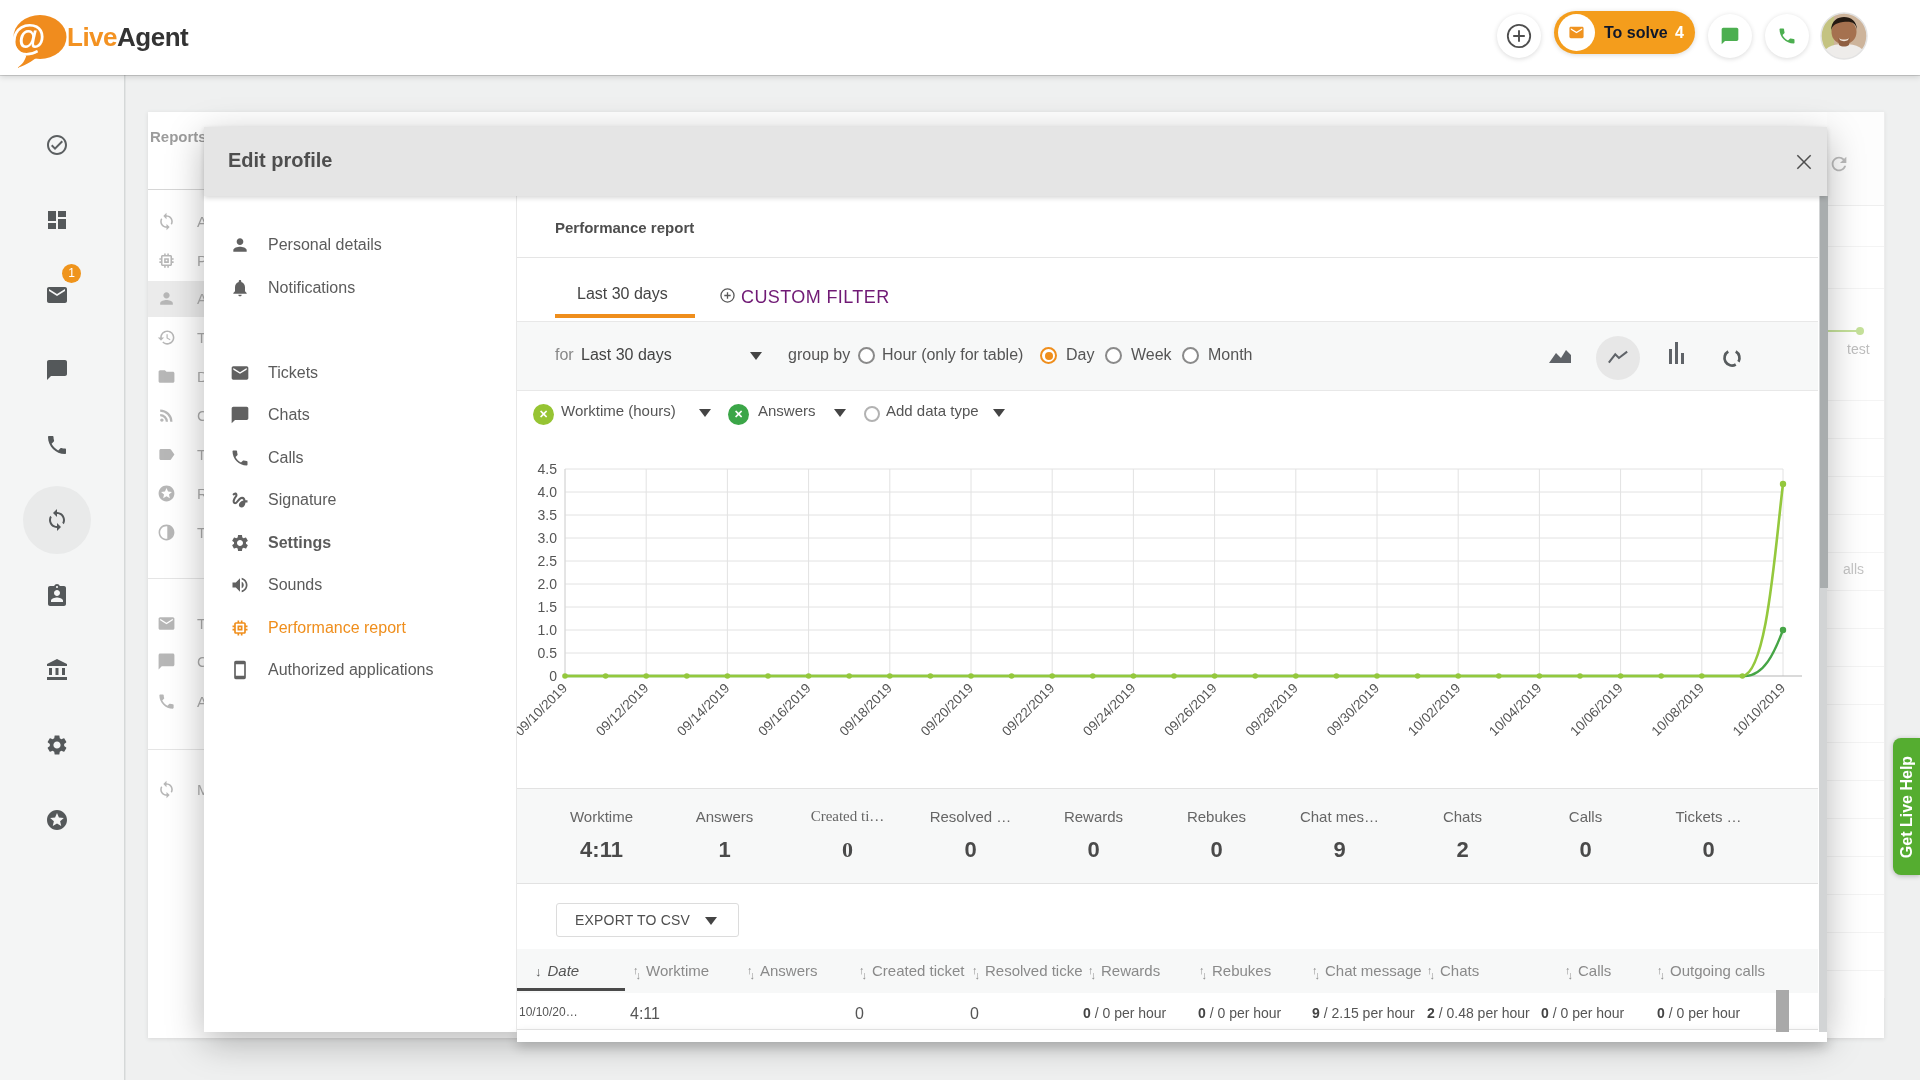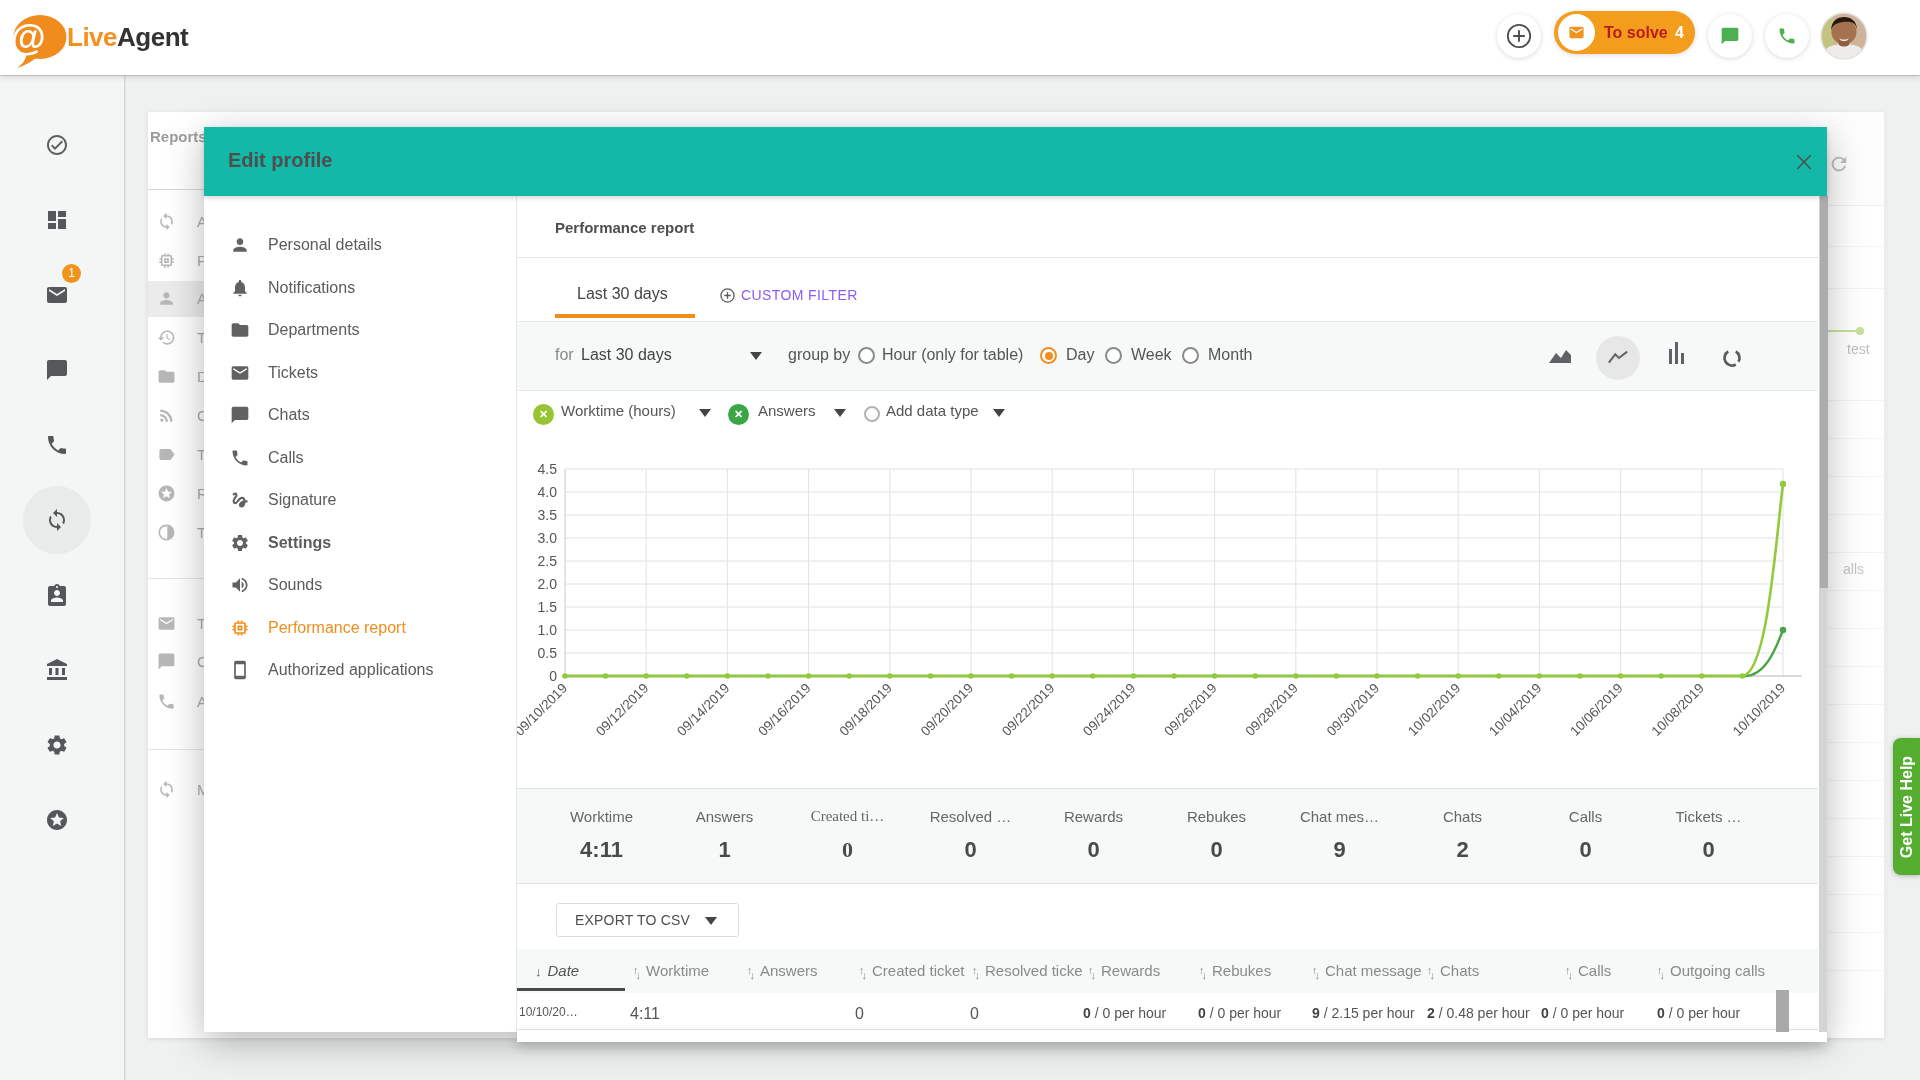--- a/index.html
+++ b/index.html
@@ -25,21 +25,21 @@
   
   #header { position:absolute; left:0; top:0; width:1920px; height:75px; background:#fff; box-shadow:0 1px 0 rgba(0,0,0,.14), 0 2px 6px rgba(0,0,0,.14); z-index:40; }
   .hbtn { position:absolute; border-radius:50%; background:#fff; box-shadow:0 1px 5px rgba(0,0,0,.15); }
 
   
   #ribbon { position:absolute; right:0; top:738px; width:27px; height:137px; background:#55ad30; border-radius:8px 0 0 8px; box-shadow:0 1px 5px rgba(0,0,0,.25); z-index:30; }
   #ribbon span { position:absolute; left:50%; top:50%; transform:translate(-50%,-50%) rotate(-90deg); white-space:nowrap; color:#fff; font-size:16px; font-weight:bold; }
 
   
   #modal { position:absolute; left:204px; top:127px; width:1623px; height:905px; background:#fff; box-shadow:0 10px 35px rgba(0,0,0,.28); z-index:20; }
-  .m-head { position:absolute; left:0; top:0; width:100%; height:69px; background:#14b8a6; box-shadow:0 2px 5px rgba(0,0,0,.16); z-index:5; }
+  .m-head { position:absolute; left:0; top:0; width:100%; height:69px; background:#e5e5e5; box-shadow:0 2px 5px rgba(0,0,0,.16); z-index:5; }
   .m-head h1 { position:absolute; left:24px; top:22px; font-size:20px; color:#4e4e4e; font-weight:bold; }
   .m-close { position:absolute; left:1592px; top:27px; width:16px; height:16px; }
   .m-nav { position:absolute; left:0; top:69px; width:313px; bottom:0; border-right:1px solid #e8e8e8; }
   .nav-item { position:absolute; left:0; width:272px; height:42px; }
   .nav-item .nic { position:absolute; left:26px; top:50%; transform:translateY(-50%); width:20px; height:20px; }
   .nav-item .ntx { position:absolute; left:64px; top:50%; transform:translateY(-50%); font-size:16px; color:#5b5b5b; white-space:nowrap; }
   .nav-item.act .ntx { color:#ef8e1c; }
   .m-content { position:absolute; left:313px; top:69px; right:9px; bottom:0; overflow:hidden; }
   .m-scroll { position:absolute; right:0; top:69px; width:9px; bottom:0; background:#d2d4d5; border-left:1px solid #fff; }
   .m-thumb { position:absolute; left:1px; top:0; width:8px; height:392px; background:#a9adae; }
@@ -183,26 +183,20 @@
             <path fill="#616161" d="M12 12c2.21 0 4-1.79 4-4s-1.79-4-4-4-4 1.79-4 4 1.79 4 4 4zm0 2c-2.67 0-8 1.34-8 4v2h16v-2c0-2.66-5.33-4-8-4z"></path>
           </svg>
           <span class="ntx">Personal details</span>
         </div>
       <div class="nav-item" style="top:71px;">
           <svg class="nic" viewBox="0 0 24 24">
             <path fill="#616161" d="M12 22c1.1 0 2-.9 2-2h-4c0 1.1.89 2 2 2zm6-6v-5c0-3.07-1.64-5.64-4.5-6.32V4c0-.83-.67-1.5-1.5-1.5s-1.5.67-1.5 1.5v.68C7.63 5.36 6 7.92 6 11v5l-2 2v1h16v-1l-2-2z"></path>
           </svg>
           <span class="ntx">Notifications</span>
         </div>
-      <div class="nav-item" style="top:113px;">
-          <svg class="nic" viewBox="0 0 24 24">
-            <path fill="#616161" d="M10 4H4c-1.1 0-1.99.9-1.99 2L2 18c0 1.1.9 2 2 2h16c1.1 0 2-.9 2-2V8c0-1.1-.9-2-2-2h-8l-2-2z"></path>
-          </svg>
-          <span class="ntx">Departments</span>
-        </div>
       <div class="nav-item" style="top:156px;">
           <svg class="nic" viewBox="0 0 24 24">
             <path fill="#616161" d="M20 4H4c-1.1 0-1.99.9-1.99 2L2 18c0 1.1.9 2 2 2h16c1.1 0 2-.9 2-2V6c0-1.1-.9-2-2-2zm0 4l-8 5-8-5V6l8 5 8-5v2z"></path>
           </svg>
           <span class="ntx">Tickets</span>
         </div>
       <div class="nav-item" style="top:198px;">
           <svg class="nic" viewBox="0 0 24 24">
             <path fill="#616161" d="M20 2H4c-1.1 0-2 .9-2 2v18l4-4h14c1.1 0 2-.9 2-2V4c0-1.1-.9-2-2-2z"></path>
           </svg>
@@ -247,21 +241,21 @@
     </div>
     <div class="m-content" id="mcontent">
       <div class="abs" style="left:38px; top:23px; font-size:15px; font-weight:bold; color:#4e4e4e;">Performance report</div>
       <div class="abs" style="left:0; top:61px; width:1301px; height:1px; background:#e5e5e5;"></div>
       <div class="abs" style="left:60px; top:89px; font-size:16px; color:#444;">Last 30 days</div>
       <div class="abs" style="left:38px; top:118px; width:140px; height:4px; background:#ef8e1c;"></div>
       <svg class="abs" style="left:203px; top:92px;" width="15" height="15" viewBox="0 0 16 16">
           <circle cx="8" cy="8" r="7" fill="none" stroke="#5a5a5a" stroke-width="1.4"></circle>
           <path d="M8 4.6 V11.4 M4.6 8 H11.4" stroke="#5a5a5a" stroke-width="1.4"></path>
         </svg>
-      <div class="abs" style="left:224px; top:91px; font-size:14px; color:#8b5cf6; letter-spacing:.4px;">CUSTOM FILTER</div>
+      <div class="abs" style="left:224px; top:91px; font-size:18px; color:#701a75; letter-spacing:.4px;">CUSTOM FILTER</div>
 
       <div class="abs" style="left:0; top:125px; width:1301px; height:70px; background:#f7f8f8; border-top:1px solid #e8e8e8; border-bottom:1px solid #e8e8e8;"></div>
       <div class="abs" style="left:38px; top:150px; font-size:16px; color:#888;">for</div>
       <div class="abs" style="left:64px; top:150px; font-size:16px; color:#444;">Last 30 days</div>
       <svg class="abs" style="left:233px; top:156px;" width="12" height="8" viewBox="0 0 12 8">
           <path fill="#444" d="M0 0 L12 0 L6 8 Z"></path>
         </svg>
       <div class="abs" style="left:271px; top:150px; font-size:16px; color:#555;">group by</div>
       <div class="radio" style="left:341px; top:151px;"></div>
       <div class="abs" style="left:365px; top:150px; font-size:16px; color:#555;">Hour (only for table)</div>
@@ -492,21 +486,21 @@
     <svg class="abs" style="left:1505px; top:22px;" width="28" height="28" viewBox="0 0 28 28">
       <circle cx="14" cy="14" r="11.2" fill="none" stroke="#4e4e4e" stroke-width="1.8"></circle>
       <path d="M14 8.2 V19.8 M8.2 14 H19.8" stroke="#4e4e4e" stroke-width="1.9"></path>
     </svg>
 
     <div class="abs" style="left:1554px; top:11px; width:141px; height:43px; background:#f49d1c; border-radius:22px; box-shadow:0 1px 5px rgba(0,0,0,.15);"></div>
     <div class="abs" style="left:1558px; top:14px; width:37px; height:37px; background:#fff; border-radius:50%;"></div>
     <svg class="abs" style="left:1567px; top:24px;" width="19" height="17" viewBox="0 0 24 24">
         <path fill="#f0931f" d="M20 4H4c-1.1 0-1.99.9-1.99 2L2 18c0 1.1.9 2 2 2h16c1.1 0 2-.9 2-2V6c0-1.1-.9-2-2-2zm0 4l-8 5-8-5V6l8 5 8-5v2z"></path>
       </svg>
-    <div class="abs" style="left:1604px; top:24px; font-size:16px; font-weight:bold; color:#b91c1c;">To solve</div>
+    <div class="abs" style="left:1604px; top:24px; font-size:16px; font-weight:bold; color:#0f172a;">To solve</div>
     <div class="abs" style="left:1675px; top:24px; font-size:16px; font-weight:bold; color:#fff;">4</div>
 
     <div class="hbtn" style="left:1708px; top:14px; width:44px; height:44px;"></div>
     <svg class="abs" style="left:1720px; top:26px;" width="20" height="20" viewBox="0 0 24 24">
         <path fill="#4caf50" d="M20 2H4c-1.1 0-2 .9-2 2v18l4-4h14c1.1 0 2-.9 2-2V4c0-1.1-.9-2-2-2z"></path>
       </svg>
 
     <div class="hbtn" style="left:1765px; top:14px; width:44px; height:44px;"></div>
     <svg class="abs" style="left:1777px; top:26px;" width="20" height="20" viewBox="0 0 24 24">
         <path fill="#4caf50" d="M6.62 10.79c1.44 2.83 3.76 5.14 6.59 6.59l2.2-2.2c.27-.27.67-.36 1.02-.24 1.12.37 2.33.57 3.57.57.55 0 1 .45 1 1V20c0 .55-.45 1-1 1-9.39 0-17-7.61-17-17 0-.55.45-1 1-1h3.5c.55 0 1 .45 1 1 0 1.25.2 2.45.57 3.57.11.35.03.74-.25 1.02l-2.2 2.2z"></path>

